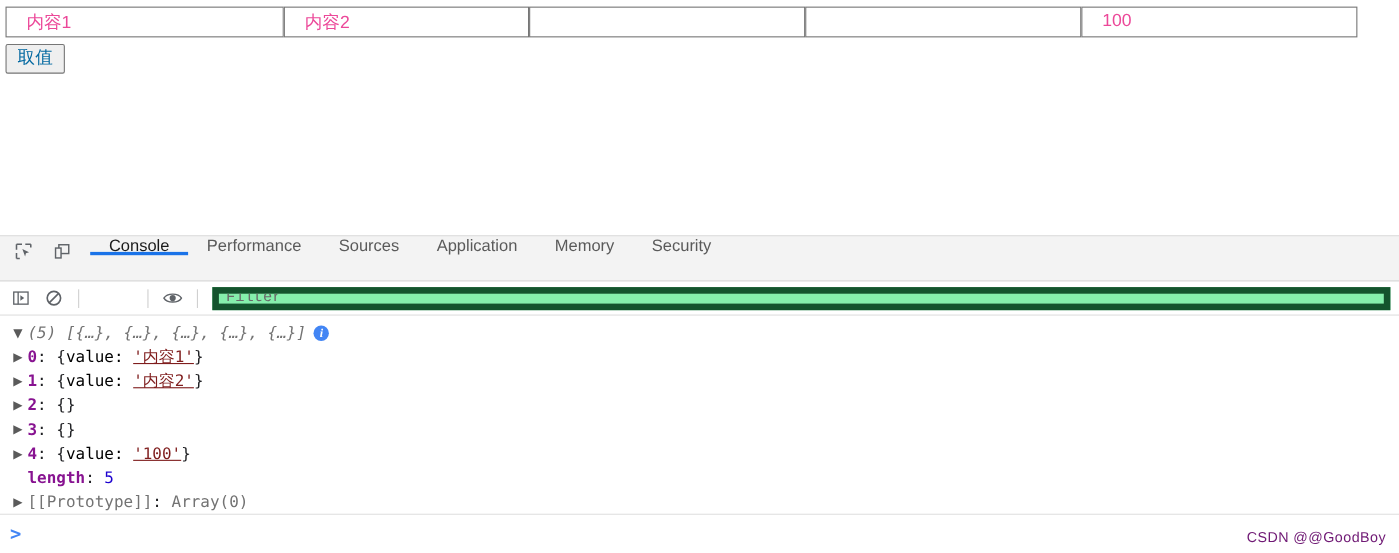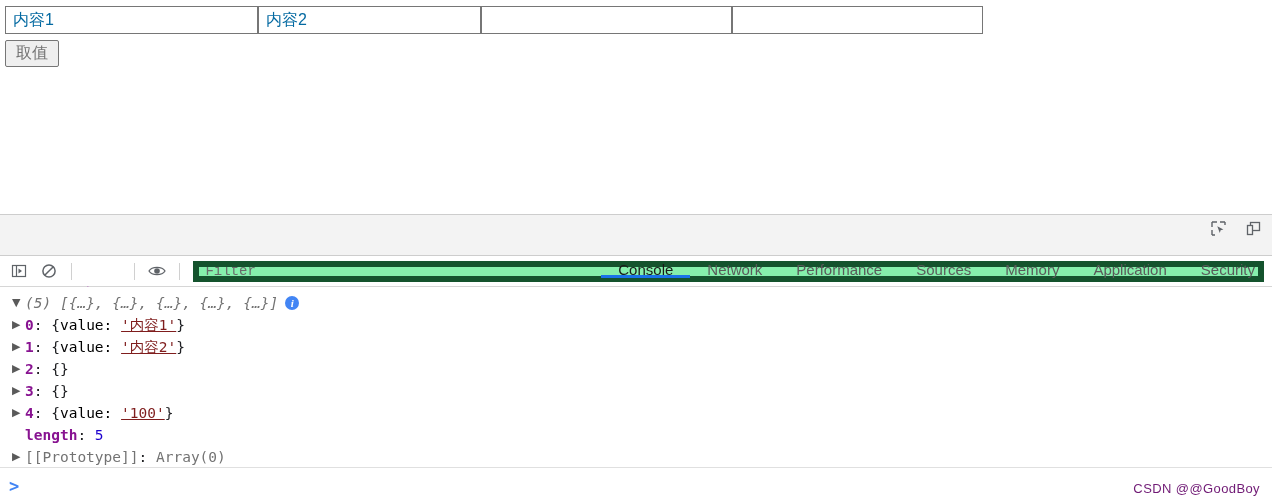--- a/index.html
+++ b/index.html
@@ -35,37 +35,37 @@
     gap: 0px;
   }
 
   .txt-input {
     height: 28px;
     box-sizing: border-box;
     border: 1px solid #767676;
     background: #ffffff;
     font-family: "Liberation Sans", sans-serif;
     font-size: 16px;
-    color: #0369a1;
-    padding: 2px 4px 2px 7px;
+    color: #ec4899;
+    padding: 2px 4px 2px 18px;
     outline: none;
     border-radius: 0;
     margin: 0;
   }
   .txt-input::placeholder { color: #757575; }
 
   .btn-row {
     position: absolute;
     left: 5px;
     top: 40px;
   }
   .action-btn {
     font-family: "Liberation Sans", sans-serif;
     font-size: 16px;
-    color: #737373;
+    color: #0369a1;
     background: #efefef;
     border: 1px solid #767676;
     border-radius: 2px;
     padding: 3px 10px 4px 10px;
     cursor: default;
     line-height: 1.15;
   }
 
   
   #devtools {
@@ -79,23 +79,22 @@
     box-sizing: border-box;
     font-family: "Liberation Sans", sans-serif;
   }
 
   
   .dt-tabbar {
     height: 41px;
     background: #f3f3f3;
     border-bottom: 1px solid #cdcdcd;
     display: flex;
-    align-items: flex-end;
-    box-sizing: border-box;
-    flex-direction: column;
+    align-items: flex-start;
+    box-sizing: border-box;
   }
   .dt-toolicons {
     display: flex;
     align-items: center;
     padding: 0 6px 0 8px;
     gap: 9px;
   }
   .dt-icon-btn {
     width: 26px;
     height: 26px;
@@ -289,20 +288,21 @@
 </head>
 <body>
 
 <div id="page-area">
 
   <div class="input-row">
     <input class="txt-input" style="width: 253px;" value="内容1">
     <input class="txt-input" style="width: 223px;" value="内容2">
     <input class="txt-input" style="width: 251px;" value="">
     <input class="txt-input" style="width: 251px;" value="">
+    <input class="txt-input" style="width: 251px;" value="100">
   </div>
 
   <div class="btn-row">
     <button class="action-btn">取值</button>
   </div>
 
 </div>
 
 <div id="devtools">
 
@@ -323,33 +323,30 @@
       </div>
     </div>
 
     <div class="dt-sep"></div>
 
     <div class="dt-tabs">
       <div class="dt-tab active">
         <span>Console</span>
       </div>
       <div class="dt-tab">
-        <span>Network</span>
-      </div>
-      <div class="dt-tab">
         <span>Performance</span>
       </div>
       <div class="dt-tab">
         <span>Sources</span>
       </div>
       <div class="dt-tab">
+        <span>Application</span>
+      </div>
+      <div class="dt-tab">
         <span>Memory</span>
-      </div>
-      <div class="dt-tab">
-        <span>Application</span>
       </div>
       <div class="dt-tab">
         <span>Security</span>
       </div>
     </div>
   </div>
 
   <div class="dt-console-toolbar">
 
     <div class="dt-icon-btn">

